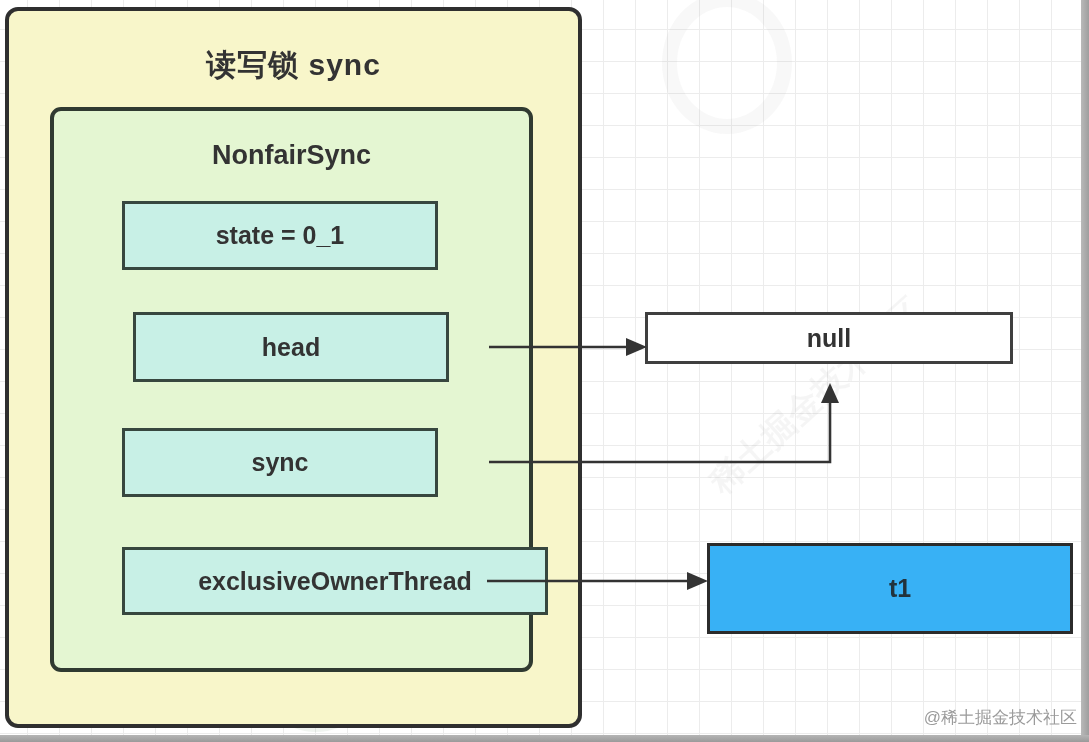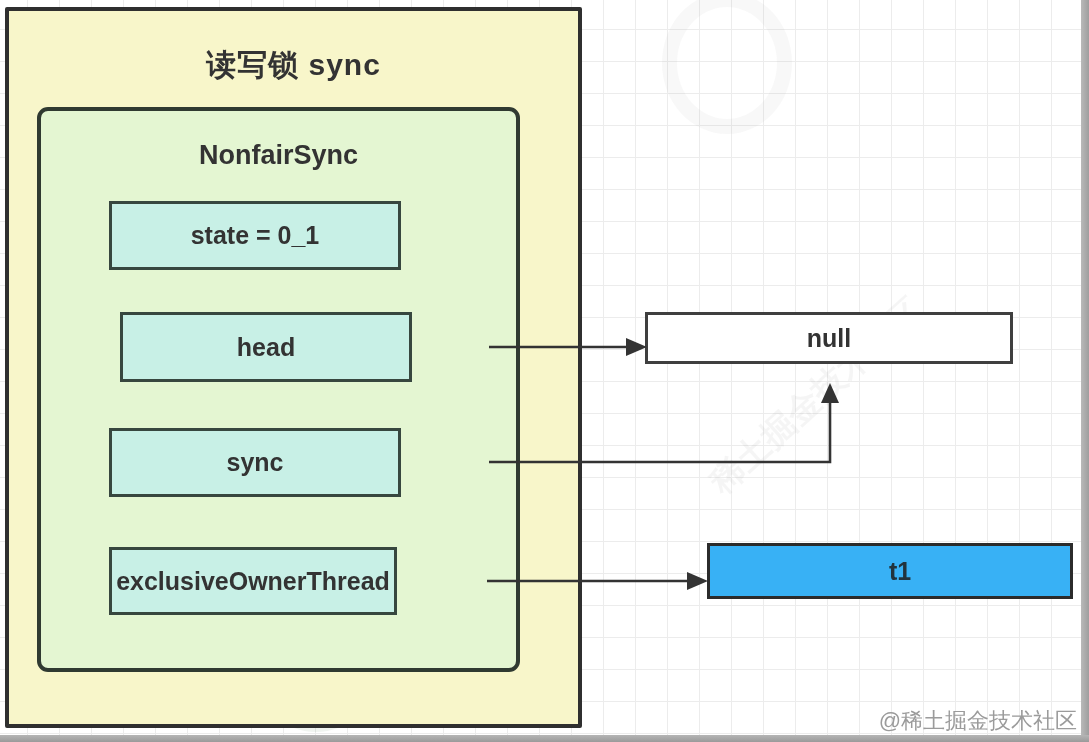--- a/index.html
+++ b/index.html
@@ -43,81 +43,81 @@
   }
   .ghost-text.g2 { left: 300px; top: 560px; opacity: 0.045; }
 
   .outer-box {
     position: absolute;
     left: 5px; top: 7px;
     width: 577px; height: 721px;
     box-sizing: border-box;
     background: var(--outer-bg, #f8f6ca);
     border: 4px solid var(--outer-border, #2f2f2f);
-    border-radius: 2px;
+    border-radius: 13px;
   }
   .outer-title {
     position: absolute;
     left: 0; right: 0; top: 34px;
     text-align: center;
     font-size: 30px;
     font-weight: bold;
     letter-spacing: 1px;
   }
   .inner-box {
     position: absolute;
-    left: 28px; top: 96px;
+    left: 41px; top: 96px;
     width: 483px; height: 565px;
     box-sizing: border-box;
     background: var(--inner-bg, #e4f6d2);
     border: 4px solid var(--inner-border, #303a31);
     border-radius: 11px;
   }
   .inner-title {
     position: absolute;
     left: 0; right: 0; top: 29px;
     text-align: center;
     font-size: 27px;
     font-weight: bold;
   }
   .field-box {
     position: absolute;
     left: 68px;
-    width: 292px; height: 69px;
+    width: 316px; height: 69px;
     box-sizing: border-box;
     background: var(--field-bg, #c8f0e6);
     border: 3px solid var(--field-border, #37473f);
     display: flex;
     align-items: center;
     justify-content: center;
     font-size: 25px;
     font-weight: bold;
   }
   .field-state { top: 90px; }
   .field-head  { top: 201px; height: 70px; margin-left: 11px; }
   .field-tail  { top: 317px; }
-  .field-owner { top: 436px; width: 288px; height: 68px; }
+  .field-owner { top: 436px; width: 426px; height: 68px; }
 
   .node-null {
     position: absolute;
     left: 645px; top: 312px;
     width: 368px; height: 52px;
     box-sizing: border-box;
     background: var(--null-bg, #ffffff);
     border: 3px solid var(--null-border, #3f3f3f);
     display: flex;
     align-items: center;
     justify-content: center;
     font-size: 25px;
     font-weight: bold;
   }
   .node-t1 {
     position: absolute;
     left: 707px; top: 543px;
-    width: 366px; height: 56px;
+    width: 366px; height: 91px;
     box-sizing: border-box;
     background: var(--t1-bg, #38b1f5);
     border: 3px solid var(--t1-border, #2b2b2b);
     display: flex;
     align-items: center;
     justify-content: center;
     font-size: 25px;
     font-weight: bold;
     color: #22333c;
     padding-left: 20px;
@@ -125,21 +125,21 @@
   .arrows {
     position: absolute;
     inset: 0;
     pointer-events: none;
     z-index: 5;
   }
   .credit {
     position: absolute;
     right: 12px;
     top: 706px;
-    font-size: 22px;
+    font-size: 17px;
     color: var(--watermark, #9b9b9b);
     z-index: 6;
   }
   .edge-strip-right {
     position: absolute;
     right: 0; top: 0;
     width: 8px; height: 742px;
     background: linear-gradient(to right, #b9b9b9, #9e9e9e);
     z-index: 7;
   }

